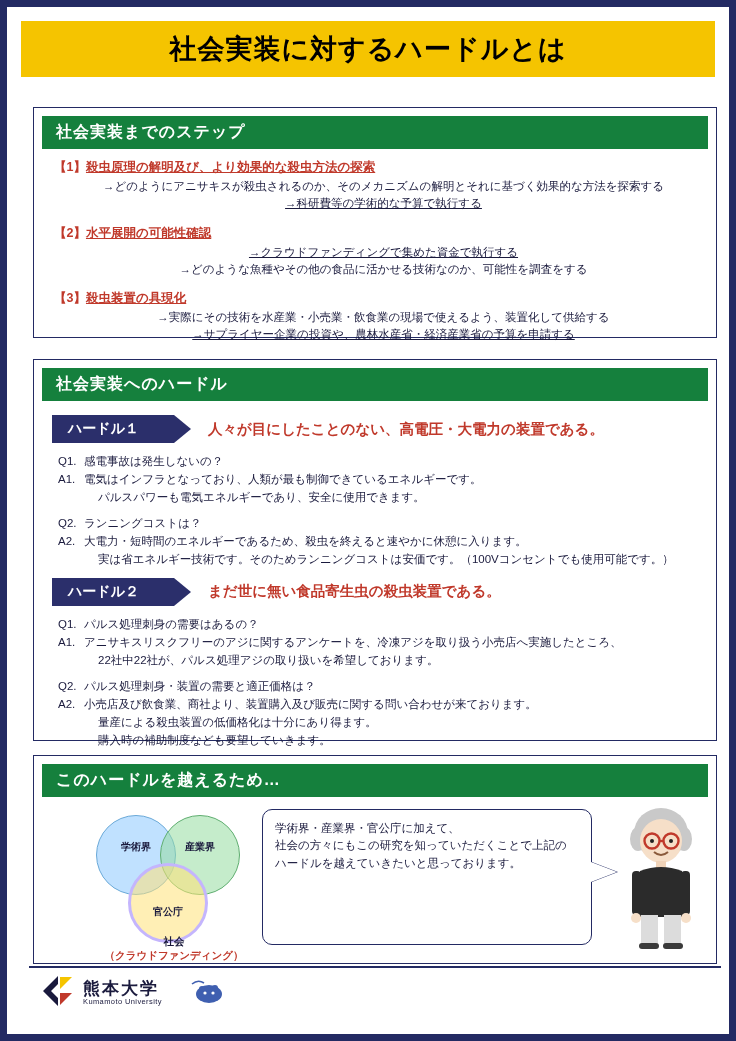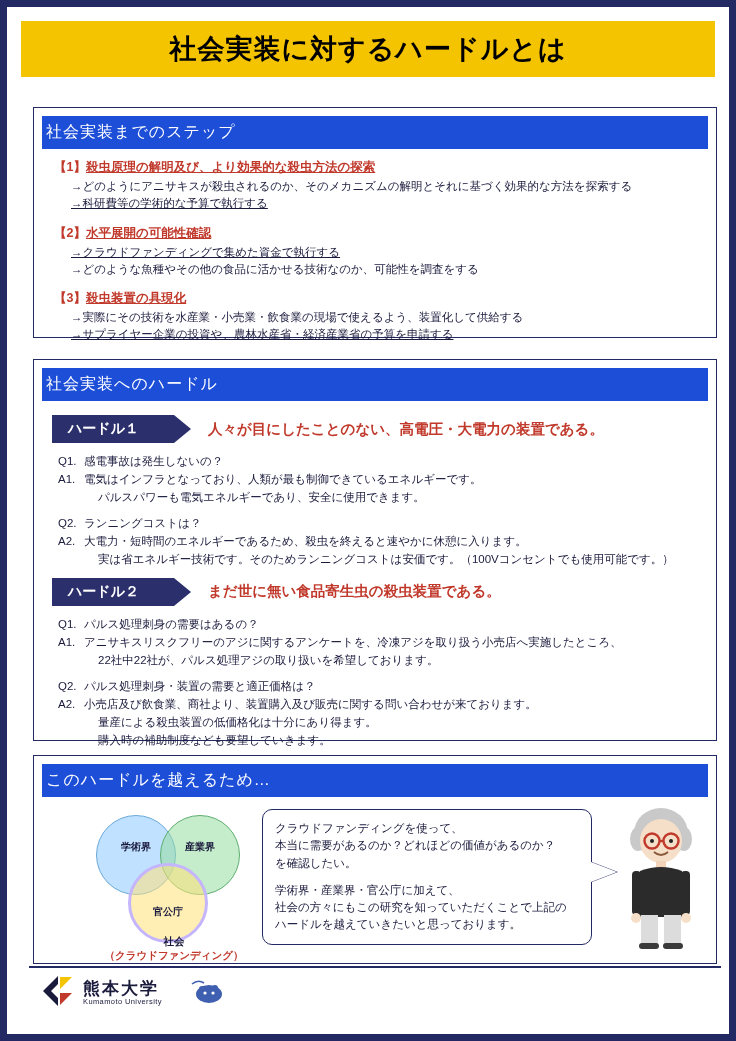--- a/index.html
+++ b/index.html
@@ -34,45 +34,46 @@
     color: #000000;
     letter-spacing: 1px;
   }
   
   .section {
     position: absolute;
     border: 1px solid #232a63;
     background: #ffffff;
   }
   .sec-head {
-    background: #1d4ed8;
+    background: #15803d;
     color: #ffffff;
     font-size: 16px;
-    font-weight: normal;
-    padding: 6px 4px;
+    font-weight: bold;
+    padding: 6px 14px;
     letter-spacing: 1px;
   }
   
   #sec-steps { left: 26px; top: 100px; width: 684px; height: 231px; }
   #sec-steps .sec-head { margin: 8px 8px 0 8px; }
   .steps-body { padding: 10px 20px 8px 20px; }
   .step-block { margin-bottom: 12px; }
   .step-title {
     font-size: 12.5px;
     font-weight: bold;
     color: #c0392b;
     margin-bottom: 2px;
   }
   .step-title .num { color: #c0392b; }
   .step-title .u { text-decoration: underline; }
   .step-line {
     font-size: 11.5px;
     color: #1a1a3d;
     margin-left: 17px;
     line-height: 1.5;
+    text-align: center;
   }
   .step-line.u span { text-decoration: underline; }
   
   #sec-hurdles { left: 26px; top: 352px; width: 684px; height: 382px; }
   #sec-hurdles .sec-head { margin: 8px 8px 0 8px; }
   .hurdles-body { padding: 10px 18px 8px 18px; }
   .hurdle-row {
     display: flex; align-items: center;
     margin: 4px 0 10px 0;
   }
@@ -306,23 +307,20 @@
           <span>産業界</span>
         </div>
         <div class="circle c-kan">
           <span>官公庁</span>
         </div>
         <div class="venn-cap1">社会</div>
         <div class="venn-cap2">（クラウドファンディング）</div>
       </div>
 
       <div class="bubble">
-        <p style="white-space:pre-line">クラウドファンディングを使って、
-本当に需要があるのか？どれほどの価値があるのか？
-を確認したい。</p>
         <p style="white-space:pre-line">学術界・産業界・官公庁に加えて、
 社会の方々にもこの研究を知っていただくことで上記の
 ハードルを越えていきたいと思っております。</p>
       </div>
 
       <div class="person">
         <svg width="86" height="146" viewBox="0 0 86 146">
 
           <ellipse cx="43" cy="28" rx="27" ry="25" fill="#c9c9c9"></ellipse>
           <ellipse cx="20" cy="34" rx="8" ry="12" fill="#c9c9c9"></ellipse>

